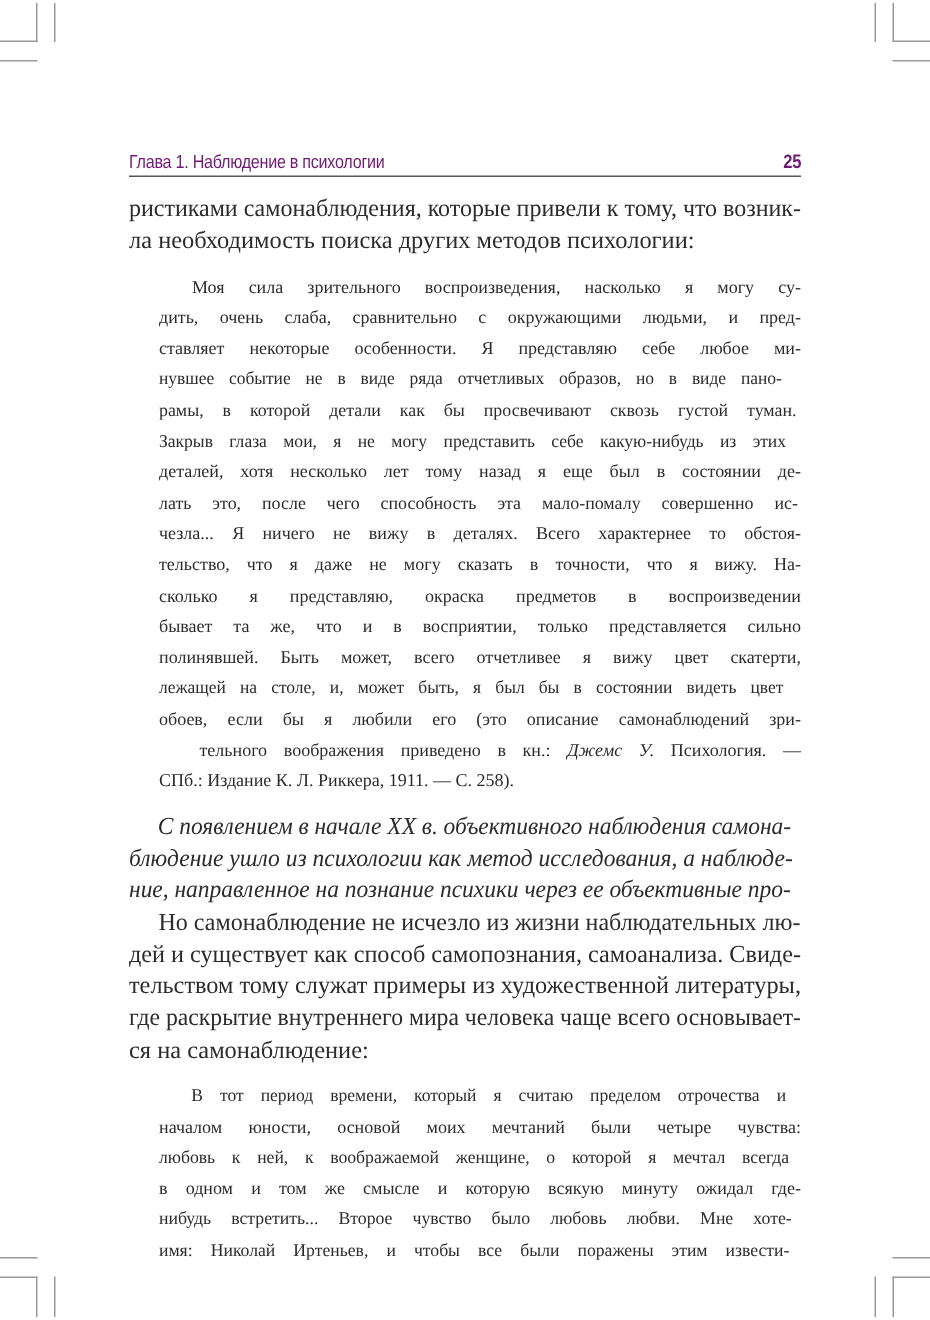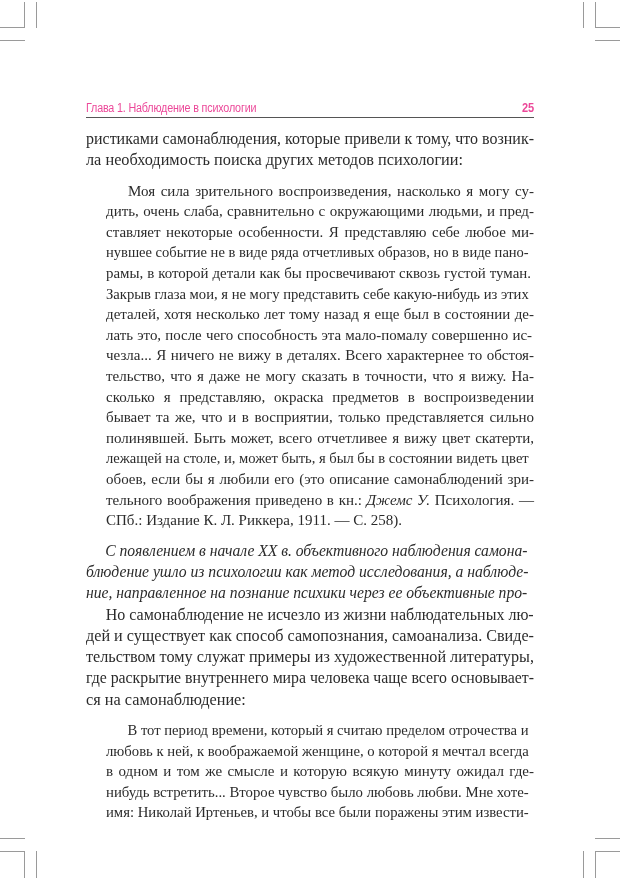--- a/index.html
+++ b/index.html
@@ -1,31 +1,31 @@
 <!DOCTYPE html>
 <html><head>
   <meta charset="utf-8">
   <style>
     html, body { margin: 0; padding: 0; background: #ffffff; }
     body { width: 620px; height: 880px; position: relative; overflow: hidden; color: #2a2a2a; }
     .crop { position: absolute; background: #9a9a9a; }
     .header {
       position: absolute; left: 86px; top: 100px; width: 448px; height: 17px;
       border-bottom: 1px solid #555;
-      font-family: "Liberation Sans", sans-serif; font-size: 12.5px; color: #ec4899;
+      font-family: "Liberation Sans", sans-serif; font-size: 12.5px; color: #701a75;
       letter-spacing: -0.2px;
     }
     .header .title { position: absolute; left: 0; top: 1px; transform: scaleX(0.86); transform-origin: left center; white-space: nowrap; }
     .header .pnum { position: absolute; right: 0; top: 0px; font-weight: bold; font-size: 13px; transform: scaleX(0.85); transform-origin: right center; }
     .text {
       position: absolute; left: 86px; width: 448px;
       font-family: "Liberation Serif", serif; color: #2b2b2b;
     }
     .para { font-size: 16.3px; line-height: 21.3px; text-align: justify; margin: 0; }
-    .quote { font-size: 15px; line-height: 20.6px; text-align: justify; margin: 0 0 0 20px; text-indent: 22px; }
+    .quote { font-size: 12px; line-height: 20.6px; text-align: justify; margin: 0 0 0 20px; text-indent: 22px; }
     .quote i { font-style: italic; }
     .line { display: block; text-align: justify; text-align-last: justify; white-space: nowrap; }
     .line.last { text-align-last: left; }
   </style>
 </head>
 <body>
 
 <div class="crop" style="left:0;top:27px;width:25px;height:1px;"></div>
 <div class="crop" style="left:24px;top:2px;width:1px;height:26px;"></div>
 <div class="crop" style="left:36px;top:2px;width:1px;height:26px;"></div>
@@ -67,40 +67,41 @@
     <span class="line" style="white-space: nowrap; letter-spacing: -0.0125805px; display: block; transform-origin: left center; transform: scaleX(0.976681);">Закрыв глаза мои, я не могу представить себе какую-нибудь из этих</span>
     <span class="line" style="white-space: nowrap;">деталей, хотя несколько лет тому назад я еще был в состоянии де-</span>
     <span class="line" style="white-space: nowrap; letter-spacing: -0.00250636px; display: block; transform-origin: left center; transform: scaleX(0.995349);">лать это, после чего способность эта мало-помалу совершенно ис-</span>
     <span class="line" style="white-space: nowrap;">чезла... Я ничего не вижу в деталях. Всего характернее то обстоя-</span>
     <span class="line" style="white-space: nowrap;">тельство, что я даже не могу сказать в точности, что я вижу. На-</span>
     <span class="line" style="white-space: nowrap;">сколько я представляю, окраска предметов в воспроизведении</span>
     <span class="line" style="white-space: nowrap;">бывает та же, что и в восприятии, только представляется сильно</span>
     <span class="line" style="white-space: nowrap;">полинявшей. Быть может, всего отчетливее я вижу цвет скатерти,</span>
     <span class="line" style="white-space: nowrap; letter-spacing: -0.0147736px; display: block; transform-origin: left center; transform: scaleX(0.972555);">лежащей на столе, и, может быть, я был бы в состоянии видеть цвет</span>
     <span class="line" style="white-space: nowrap;">обоев, если бы я любили его (это описание самонаблюдений зри-</span>
-    <span class="line" style="white-space: nowrap;"><span>тельного воображения приведено в кн.: </span><i>Джемс У.</i><span> Психология. —</span></span>
+    <span class="line" style="white-space: nowrap; margin-left: 27px;"><span>тельного воображения приведено в кн.: </span><i>Джемс У.</i><span> Психология. —</span></span>
     <span class="line last" style="white-space: nowrap;">СПб.: Издание К. Л. Риккера, 1911. — С. 258).</span>
   </div>
 
   <div class="para" style="margin-top:9px;font-style:italic;">
     <span class="line" style="padding-left: 20px; white-space: nowrap; letter-spacing: -0.0209346px; display: block; transform-origin: left center; transform: scaleX(0.960786);">С появлением в начале XX в. объективного наблюдения самона-</span>
     <span class="line" style="white-space: nowrap; letter-spacing: -0.0189585px; display: block; transform-origin: left center; transform: scaleX(0.96451);">блюдение ушло из психологии как метод исследования, а наблюде-</span>
     <span class="line" style="white-space: nowrap; letter-spacing: -0.0202302px; display: block; transform-origin: left center; transform: scaleX(0.962148);">ние, направленное на познание психики через ее объективные про-</span>
   </div>
 
   <div class="para">
     <span class="line" style="padding-left: 20px; white-space: nowrap; letter-spacing: -0.00862842px; display: block; transform-origin: left center; transform: scaleX(0.983837);">Но самонаблюдение не исчезло из жизни наблюдательных лю-</span>
     <span class="line" style="white-space: nowrap; letter-spacing: -0.00432197px; display: block; transform-origin: left center; transform: scaleX(0.991939);">дей и существует как способ самопознания, самоанализа. Свиде-</span>
     <span class="line" style="white-space: nowrap; letter-spacing: -0.00265395px; display: block; transform-origin: left center; transform: scaleX(0.995037);">тельством тому служат примеры из художественной литературы,</span>
     <span class="line" style="white-space: nowrap; letter-spacing: -0.0152827px; display: block; transform-origin: left center; transform: scaleX(0.971438);">где раскрытие внутреннего мира человека чаще всего основывает-</span>
     <span class="line last" style="white-space: nowrap;">ся на самонаблюдение:</span>
   </div>
 
   <div class="quote" style="margin-top:10px;text-indent:0;">
     <span class="line" style="padding-left: 22px; white-space: nowrap; letter-spacing: -0.0125136px; display: block; transform-origin: left center; transform: scaleX(0.976732);">В тот период времени, который я считаю пределом отрочества и</span>
+    <span class="line" style="white-space: nowrap;">началом юности, основой моих мечтаний были четыре чувства:</span>
     <span class="line" style="white-space: nowrap; letter-spacing: -0.00989444px; display: block; transform-origin: left center; transform: scaleX(0.981581);">любовь к ней, к воображаемой женщине, о которой я мечтал всегда</span>
     <span class="line" style="white-space: nowrap;">в одном и том же смысле и которую всякую минуту ожидал где-</span>
     <span class="line" style="white-space: nowrap; letter-spacing: -0.00783384px; display: block; transform-origin: left center; transform: scaleX(0.98543);">нибудь встретить... Второе чувство было любовь любви. Мне хоте-</span>
     <span class="line" style="white-space: nowrap; letter-spacing: -0.00971899px; display: block; transform-origin: left center; transform: scaleX(0.981898);">имя: Николай Иртеньев, и чтобы все были поражены этим извести-</span>
 
   </div>
 
 </div>
 
 </body></html>

